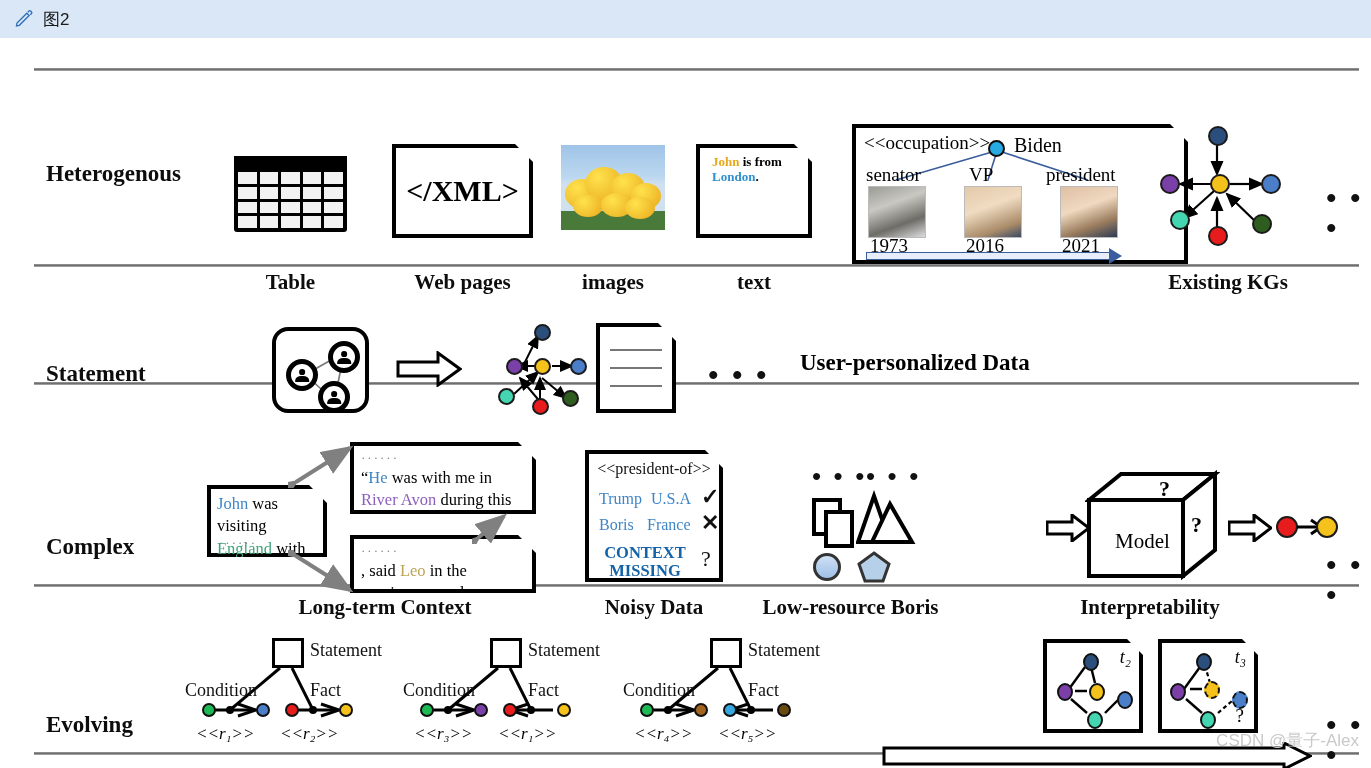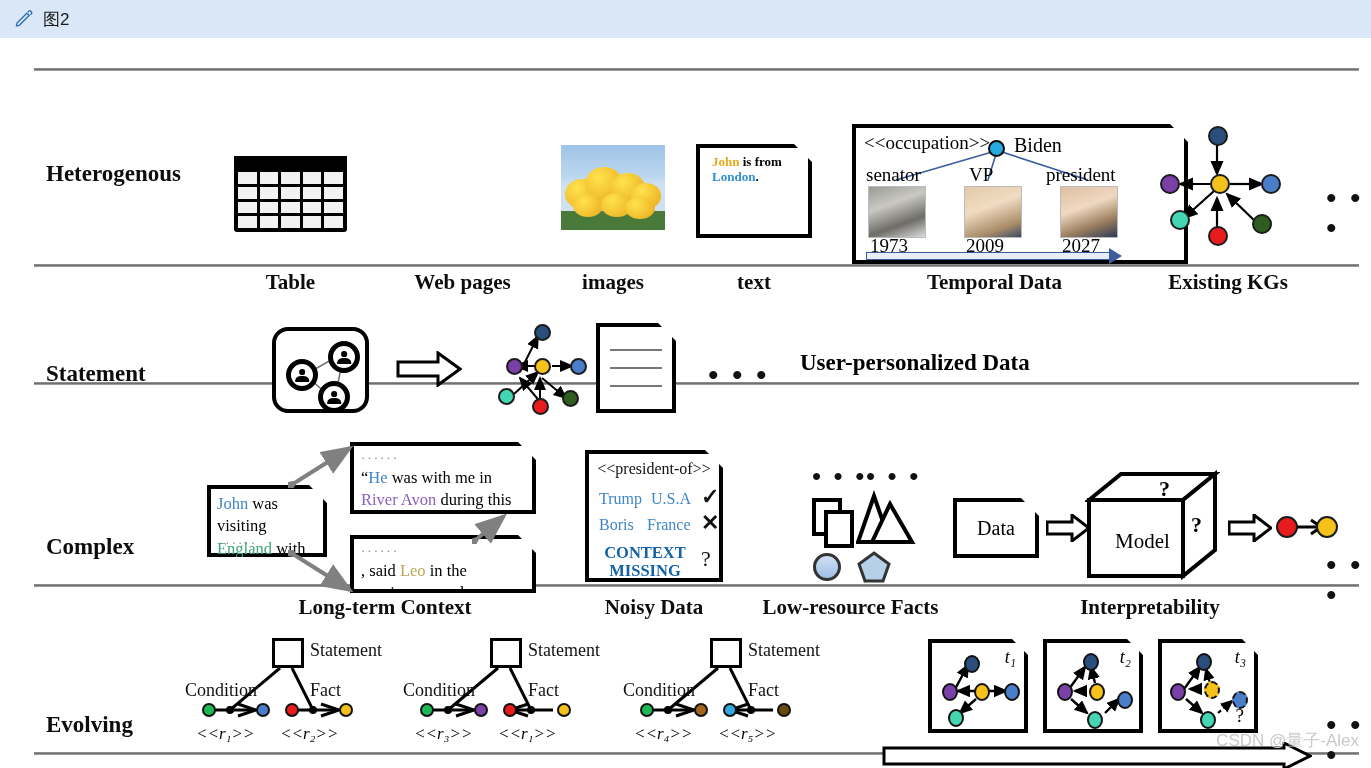--- a/index.html
+++ b/index.html
@@ -177,20 +177,23 @@
         <i></i>
       <i></i>
         <i></i>
         <i></i>
         <i></i>
         <i></i>
     </div>
   </div>
   <div class="caption" style="left:234px; top:232px; width:113px">Table</div>
 
+  <div class="docbox" id="xmlbox" style="left:392px; top:106px; width:141px; height:94px">
+    <span>&lt;/XML&gt;</span>
+  </div>
   <div class="caption" style="left:372px; top:232px; width:181px">Web pages</div>
 
   <div id="flower" style="left:561px; top:107px; width:104px; height:85px">
     <div class="sky"></div>
     <div class="grass"></div>
     <div class="bl" style="left:4px;  top:34px; width:34px; height:30px"></div>
     <div class="bl" style="left:24px; top:22px; width:38px; height:34px"></div>
     <div class="bl" style="left:50px; top:28px; width:34px; height:30px"></div>
     <div class="bl" style="left:70px; top:38px; width:30px; height:26px"></div>
     <div class="bl" style="left:12px; top:50px; width:30px; height:22px"></div>
@@ -216,27 +219,26 @@
 
     <div class="role" style="left:10px;  top:36px">senator</div>
     <div class="role" style="left:113px; top:36px">VP</div>
     <div class="role" style="left:190px; top:36px">president</div>
 
     <div class="face f1" style="left:12px;  top:58px"></div>
     <div class="face f2" style="left:108px; top:58px"></div>
     <div class="face f3" style="left:204px; top:58px"></div>
 
     <div class="yr" style="left:14px;  top:107px">1973</div>
-    <div class="yr" style="left:110px; top:107px">2009</div>
-    <div class="yr" style="left:206px; top:107px">2027</div>
+    <div class="yr" style="left:110px; top:107px">2016</div>
+    <div class="yr" style="left:206px; top:107px">2021</div>
 
     <div class="tline" style="left:10px; top:124px; width:245px"></div>
     <div class="tarrow" style="left:253px; top:120px"></div>
   </div>
-  <div class="caption" style="left:852px; top:232px; width:285px">Temporal Data</div>
 
   <div class="kgwrap" style="left:1160px; top:88px; width:135px; height:120px">
     <svg width="135" height="120">
       <defs>
           <marker id="ah" markerWidth="8" markerHeight="8" refX="6" refY="3" orient="auto">
         <path d="M0,0 L7,3 L0,6 z" fill="#000"></path>
           </marker>
         </defs>
       <g stroke="#000" stroke-width="2.2" marker-end="url(#ah)">
         <line x1="57" y1="14" x2="57" y2="48"></line>
@@ -375,25 +377,22 @@
   <div class="sq" style="left:812px; top:460px; width:30px; height:38px"></div>
   <div class="sq" style="left:824px; top:472px; width:30px; height:38px"></div>
   <svg style="position:absolute; left:856px; top:452px; width:62px; height:60px" viewBox="0 0 62 60">
     <path d="M18,6 L34,52 L2,52 z" fill="#fff" stroke="#000" stroke-width="4"></path>
     <path d="M34,14 L56,52 L16,52 z" fill="#fff" stroke="#000" stroke-width="4"></path>
   </svg>
   <div class="shape" style="left:813px; top:515px; width:28px; height:28px; border-radius:50%"></div>
   <svg style="position:absolute; left:857px; top:513px; width:34px; height:32px" viewBox="0 0 34 32">
     <path d="M17,2 L32,13 L26,30 L8,30 L2,13 z" fill="#b6d0ea" stroke="#333" stroke-width="3"></path>
   </svg>
-  <div class="caption" style="left:748px; top:557px; width:205px">Low-resource Facts</div>
-
-  <div class="docbox" style="left:953px; top:460px; width:86px; height:60px; display:flex; align-items:center; justify-content:center; font-size:20px">
-    <span>Data</span>
-  </div>
+  <div class="caption" style="left:748px; top:557px; width:205px">Low-resource Boris</div>
+
   <svg class="harrow" style="left:1046px; top:476px; width:44px; height:28px" viewBox="0 0 44 28">
     <path d="M1,8 L26,8 L26,1 L43,14 L26,27 L26,20 L1,20 z" fill="#fff" stroke="#000" stroke-width="3"></path>
   </svg>
   <svg id="cube" style="left:1085px; top:432px; width:135px; height:112px" viewBox="0 0 135 112">
     <path d="M4,30 L98,30 L98,106 L4,106 z" fill="#fff" stroke="#000" stroke-width="4"></path>
     <path d="M4,30 L36,4 L130,4 L98,30 z" fill="#fff" stroke="#000" stroke-width="4"></path>
     <path d="M98,30 L130,4 L130,80 L98,106 z" fill="#fff" stroke="#000" stroke-width="4"></path>
     <text x="74" y="26" font-size="22" font-weight="bold" font-family="Liberation Serif, serif">?</text>
     <text x="106" y="62" font-size="22" font-weight="bold" font-family="Liberation Serif, serif">?</text>
     <text x="30" y="78" font-size="21" font-family="Liberation Serif, serif">Model</text>
@@ -477,41 +476,20 @@
     <div class="snode" style="left:76px;  top:65px; background:#a2641e"></div>
     <div class="snode" style="left:105px; top:65px; background:#35a8e0"></div>
     <div class="dotnode" style="left:129px;top:68px"></div>
     <div class="snode" style="left:159px; top:65px; background:#6b4a12"></div>
     <div class="rel" style="left:16px;  top:86px">&lt;&lt;r₄&gt;&gt;</div>
     <div class="rel" style="left:100px; top:86px">&lt;&lt;r₅&gt;&gt;</div>
   </div>
 
   <div class="caption" style="left:340px; top:728px; width:320px">Conditional Facts</div>
 
-  <div class="tcard" style="left:928px; top:601px; width:100px; height:94px">
-    <div class="tlab">t₁</div>
-    <svg style="position:absolute; left:0; top:0; width:100%; height:100%">
-      <defs>
-          <marker id="sa" markerWidth="7" markerHeight="7" refX="5" refY="2.6" orient="auto">
-        <path d="M0,0 L6,2.6 L0,5.2 z" fill="#000"></path>
-          </marker>
-        </defs>
-      <g stroke="#000" stroke-width="2.4" marker-end="url(#sa)">
-        <line x1="22" y1="48" x2="36" y2="22"></line>
-        <line x1="44" y1="48" x2="26" y2="48"></line>
-        <line x1="56" y1="48" x2="74" y2="48"></line>
-        <line x1="44" y1="56" x2="28" y2="70"></line>
-      </g>
-    </svg>
-    <div class="tnode" style="left:32px; top:12px; width:16px; height:18px; background:#2b4f7d"></div>
-    <div class="tnode" style="left:10px; top:40px; width:16px; height:18px; background:#7b3fa8"></div>
-    <div class="tnode" style="left:42px; top:40px; width:16px; height:18px; background:#f5c21b"></div>
-    <div class="tnode" style="left:72px; top:40px; width:16px; height:18px; background:#4a7ec9"></div>
-    <div class="tnode" style="left:16px; top:66px; width:16px; height:18px; background:#44d6b0"></div>
-  </div>
 
   <div class="tcard" style="left:1043px; top:601px; width:100px; height:94px">
     <div class="tlab">t₂</div>
     <svg style="position:absolute; left:0; top:0; width:100%; height:100%">
       <g stroke="#000" stroke-width="2.4" marker-end="url(#sa)">
         <line x1="22" y1="46" x2="38" y2="24"></line>
         <line x1="48" y1="40" x2="44" y2="24"></line>
         <line x1="40" y1="48" x2="28" y2="48"></line>
         <line x1="24" y1="56" x2="40" y2="70"></line>
         <line x1="58" y1="70" x2="72" y2="56"></line>

